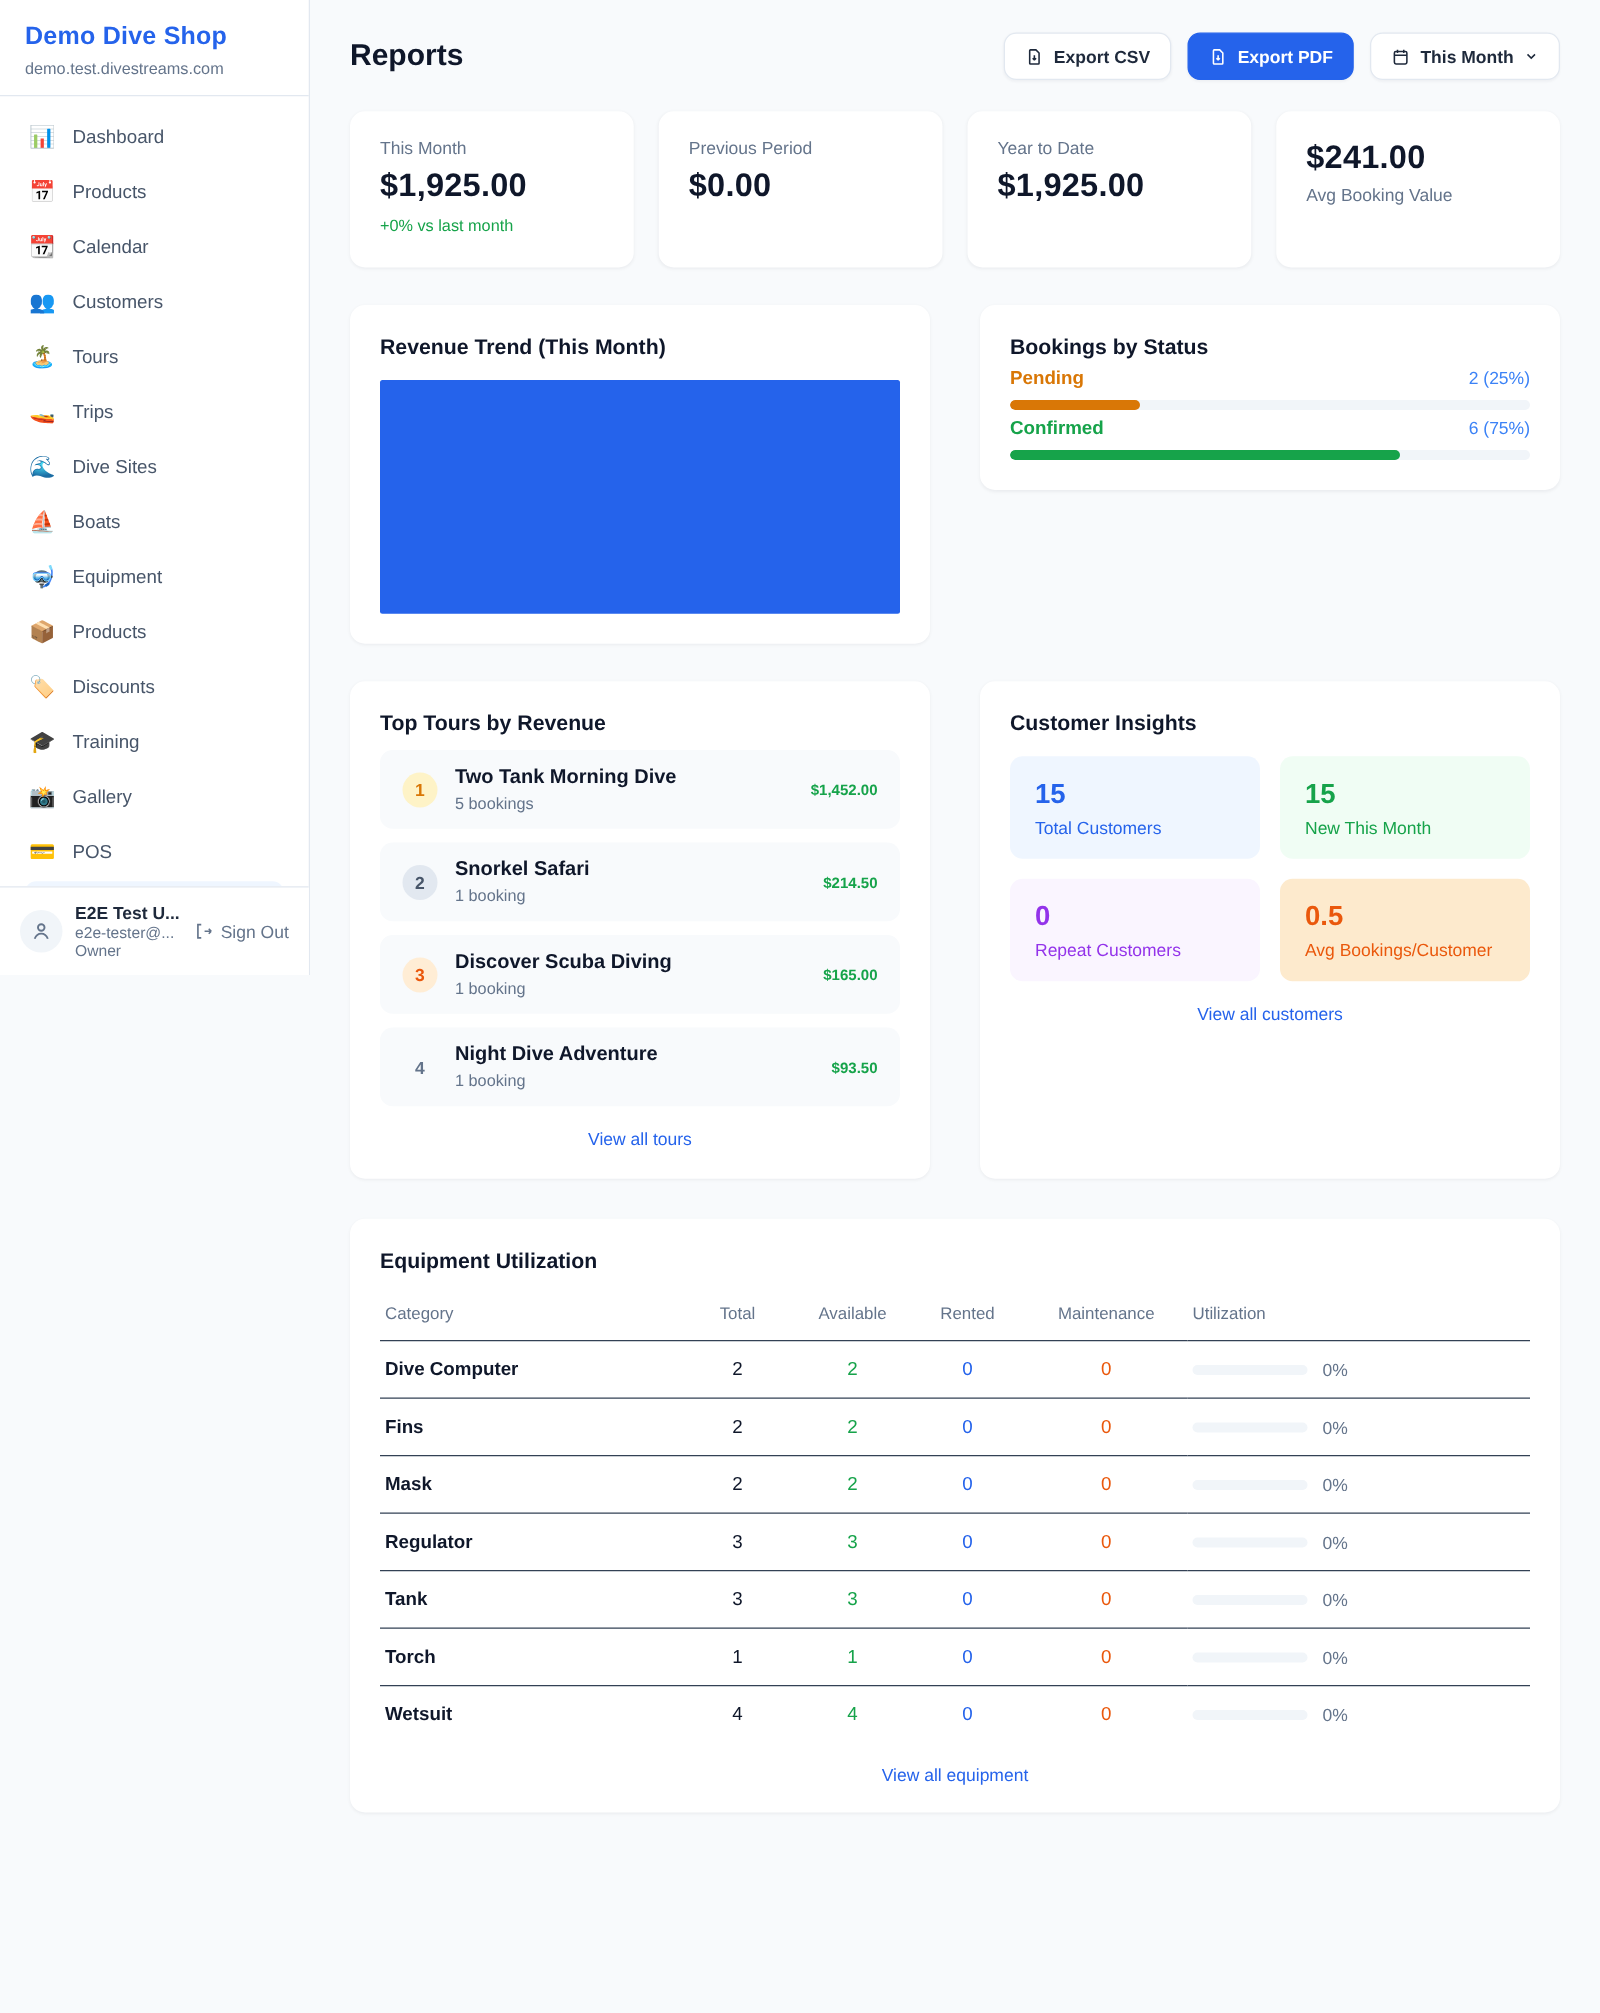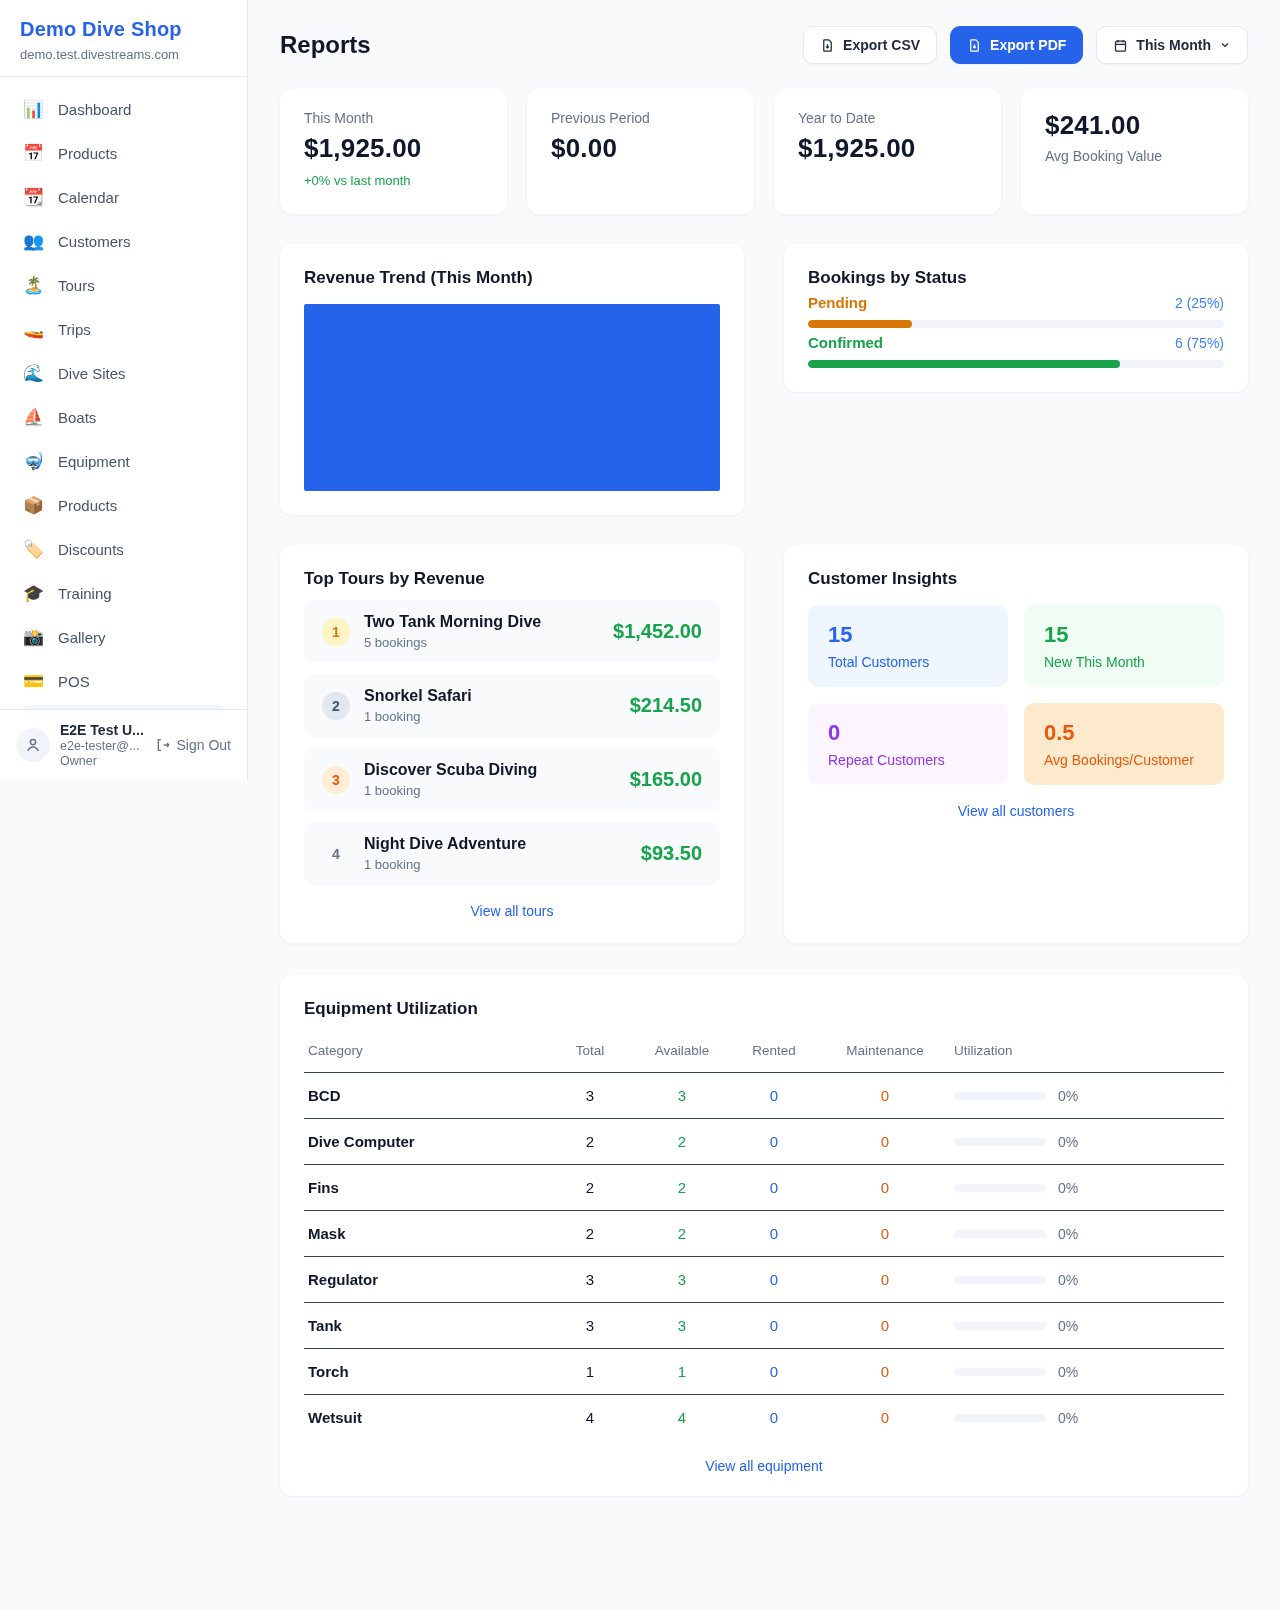--- a/index.html
+++ b/index.html
@@ -61,21 +61,21 @@
 
   .tour-item{display:flex;align-items:center;gap:14px;background:#f8fafc;border-radius:10px;padding:13px 18px;margin-top:11px;}
   .rank{width:28px;height:28px;border-radius:50%;display:flex;align-items:center;justify-content:center;font-size:14px;font-weight:700;flex:0 0 28px;}
   .rank-1{background:#fef3c7;color:#d97706;}
   .rank-2{background:#e2e8f0;color:#475569;}
   .rank-3{background:#ffedd5;color:#ea580c;}
   .rank-4{background:transparent;color:#64748b;}
   .tour-meta{flex:1;min-width:0;}
   .tour-name{font-size:16px;font-weight:700;color:#0f172a;}
   .tour-sub{font-size:13px;color:#64748b;margin-top:4px;}
-  .tour-price{font-size:20px;font-weight:700;color:var(--success);}
+  .tour-price{font-size:12px;font-weight:700;color:var(--success);}
   .view-all{display:block;text-align:center;color:var(--accent);font-size:14px;margin-top:18px;cursor:pointer;text-decoration:none;}
 
   .insight-grid{display:grid;grid-template-columns:1fr 1fr;gap:16px;margin-top:16px;}
   .insight{border-radius:10px;padding:17px 20px;min-height:80px;}
   .insight .val{font-size:22px;font-weight:700;}
   .insight .lab{font-size:14px;margin-top:6px;}
   .insight.blue{background:#eff6ff;color:var(--accent);}
   .insight.green{background:#f0fdf4;color:var(--success);}
   .insight.purple{background:#faf5ff;color:var(--purple);}
   .insight.orange{background:#fdeacd;color:var(--deep-orange);}
@@ -331,35 +331,20 @@
           <th class="cat">Category</th>
           <th>Total</th>
           <th>Available</th>
           <th>Rented</th>
           <th>Maintenance</th>
           <th class="util">Utilization</th>
         </tr>
       </thead>
       <tbody>
         <tr>
-          <td class="cat">BCD</td>
-          <td>3</td>
-          <td class="avail">3</td>
-          <td class="rent">0</td>
-          <td class="maint">0</td>
-          <td class="util">
-              <div class="util-wrap">
-                <div class="util-track">
-                  <div class="fill" style="width: 0%;"></div>
-                </div>
-                <span class="util-pct">0%</span>
-              </div>
-            </td>
-        </tr>
-        <tr>
           <td class="cat">Dive Computer</td>
           <td>2</td>
           <td class="avail">2</td>
           <td class="rent">0</td>
           <td class="maint">0</td>
           <td class="util">
               <div class="util-wrap">
                 <div class="util-track">
                   <div class="fill" style="width: 0%;"></div>
                 </div>

